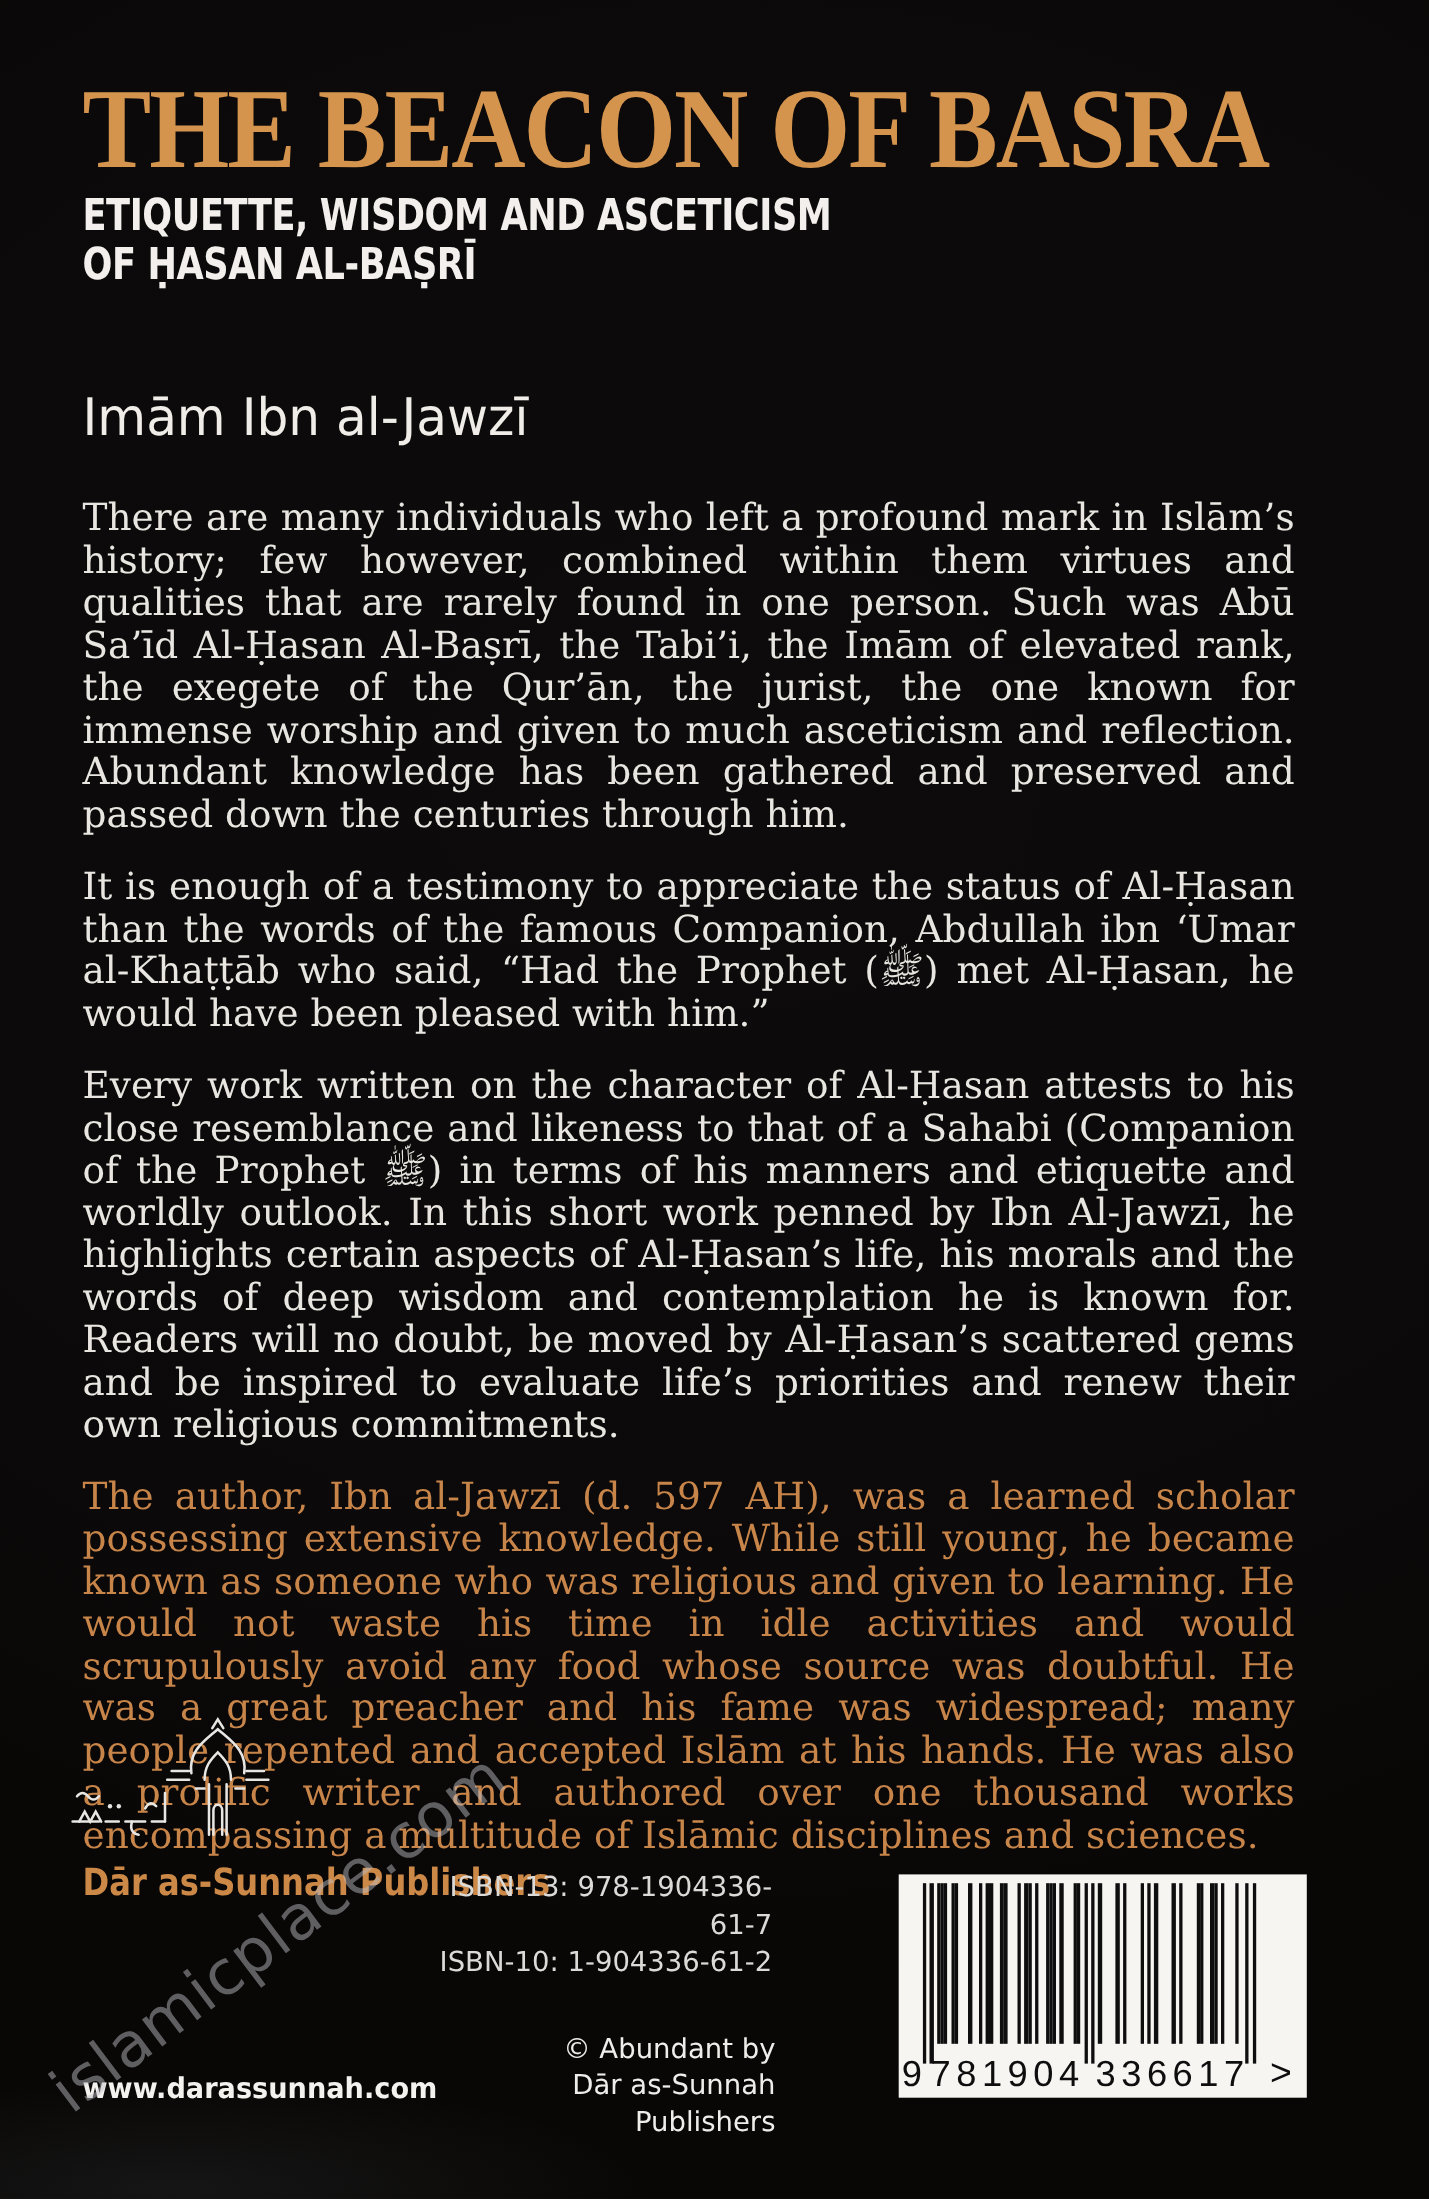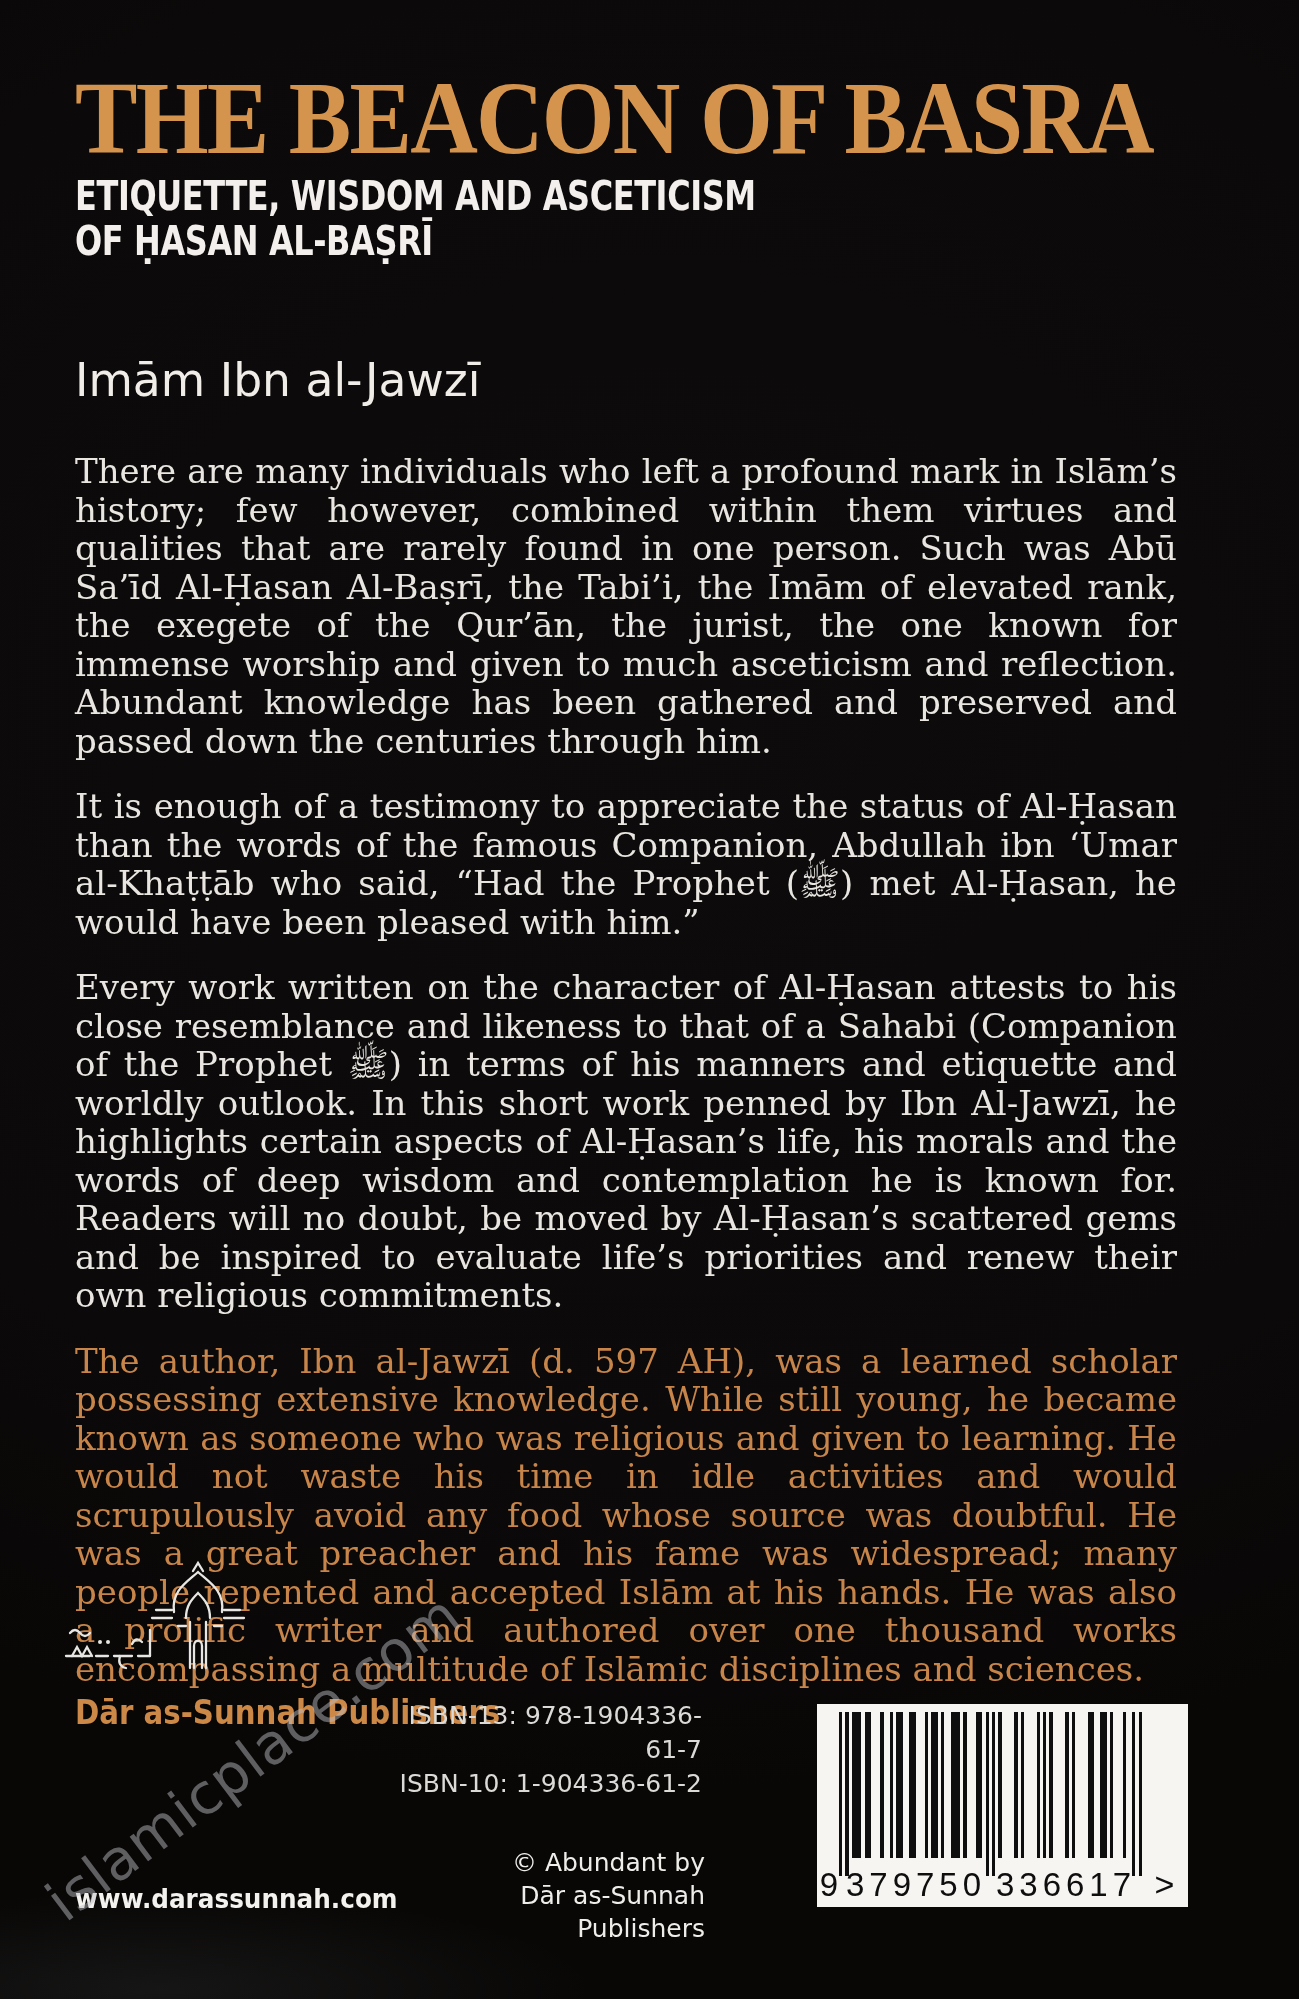--- a/index.html
+++ b/index.html
@@ -291,21 +291,21 @@
         <div class="bc-m"></div>
         <div class="bc-m on"></div>
         <div class="bc-m"></div>
         <div class="bc-m"></div>
         <div class="bc-m on long"></div>
         <div class="bc-m"></div>
         <div class="bc-m on long"></div>
       </div>
     <div class="bc-digits">
       <span class="d-first">9</span>
-      <span class="d-group">379750</span>
+      <span class="d-group">781904</span>
       <span class="d-group">336617</span>
       <span class="d-sup">&gt;</span>
     </div>
   </div>
 
   <div class="watermark">islamicplace.com</div>
 
 </div>
 
 </body></html>

